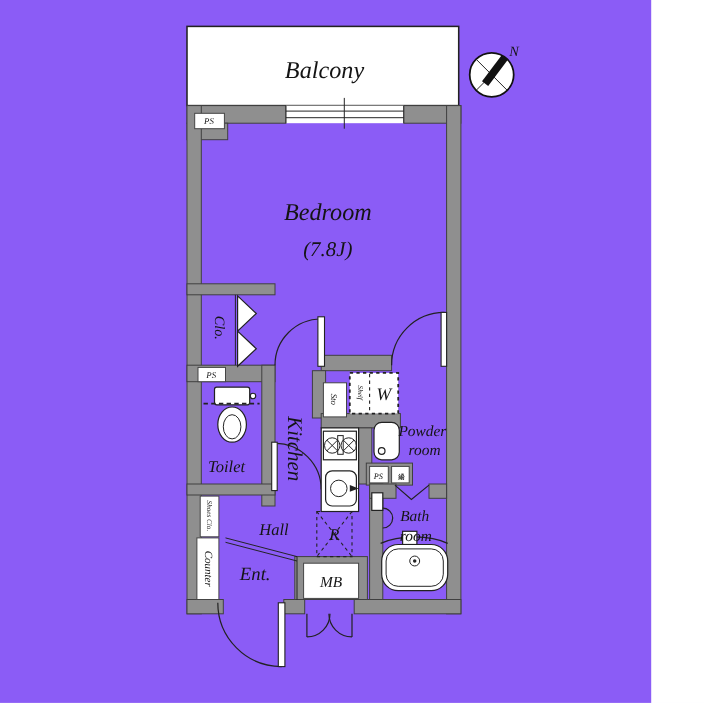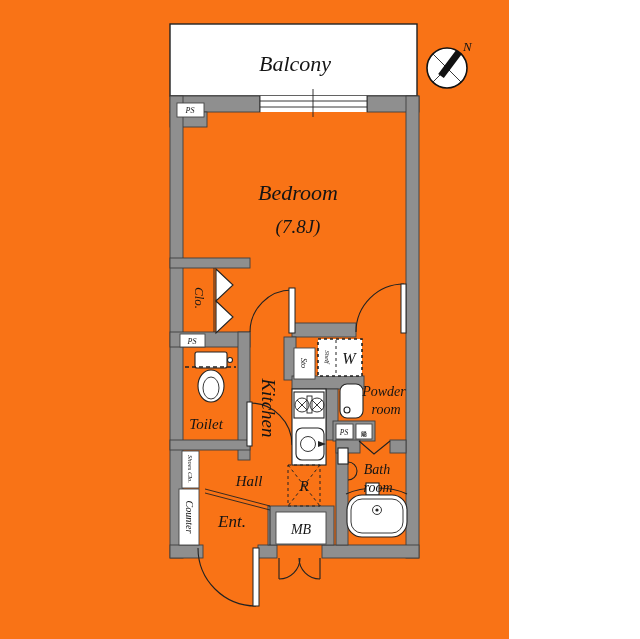--- a/index.html
+++ b/index.html
@@ -1,16 +1,16 @@
 <!DOCTYPE html>
 <html><head>
 <meta charset="utf-8">
 <style>
   html,body{margin:0;padding:0;background:#ffffff;}
-  .canvas{position:relative;width:509px;height:639px;background:#f97316;overflow:hidden;}
+  .canvas{position:relative;width:592px;height:639px;background:#8b5cf6;overflow:hidden;}
   svg{display:block;}
   text{font-family:"Liberation Serif","DejaVu Serif",serif;font-style:italic;fill:#141414;}
   .wall{stroke:#3f3f3f;stroke-width:0.9;}
   .thin{fill:#ffffff;stroke:#222222;stroke-width:1.4;}
   .ln{stroke:#222222;stroke-width:1.1;fill:none;}
   .lnt{stroke:#222222;stroke-width:0.9;fill:none;}
   .dash{stroke:#222222;stroke-width:1;fill:none;stroke-dasharray:3 3;}
   .fix{fill:#ffffff;stroke:#222222;stroke-width:1.1;}
   .box{fill:#ffffff;stroke:#444444;stroke-width:0.9;}
   .leaf{fill:#ffffff;stroke:#222222;stroke-width:1;}

